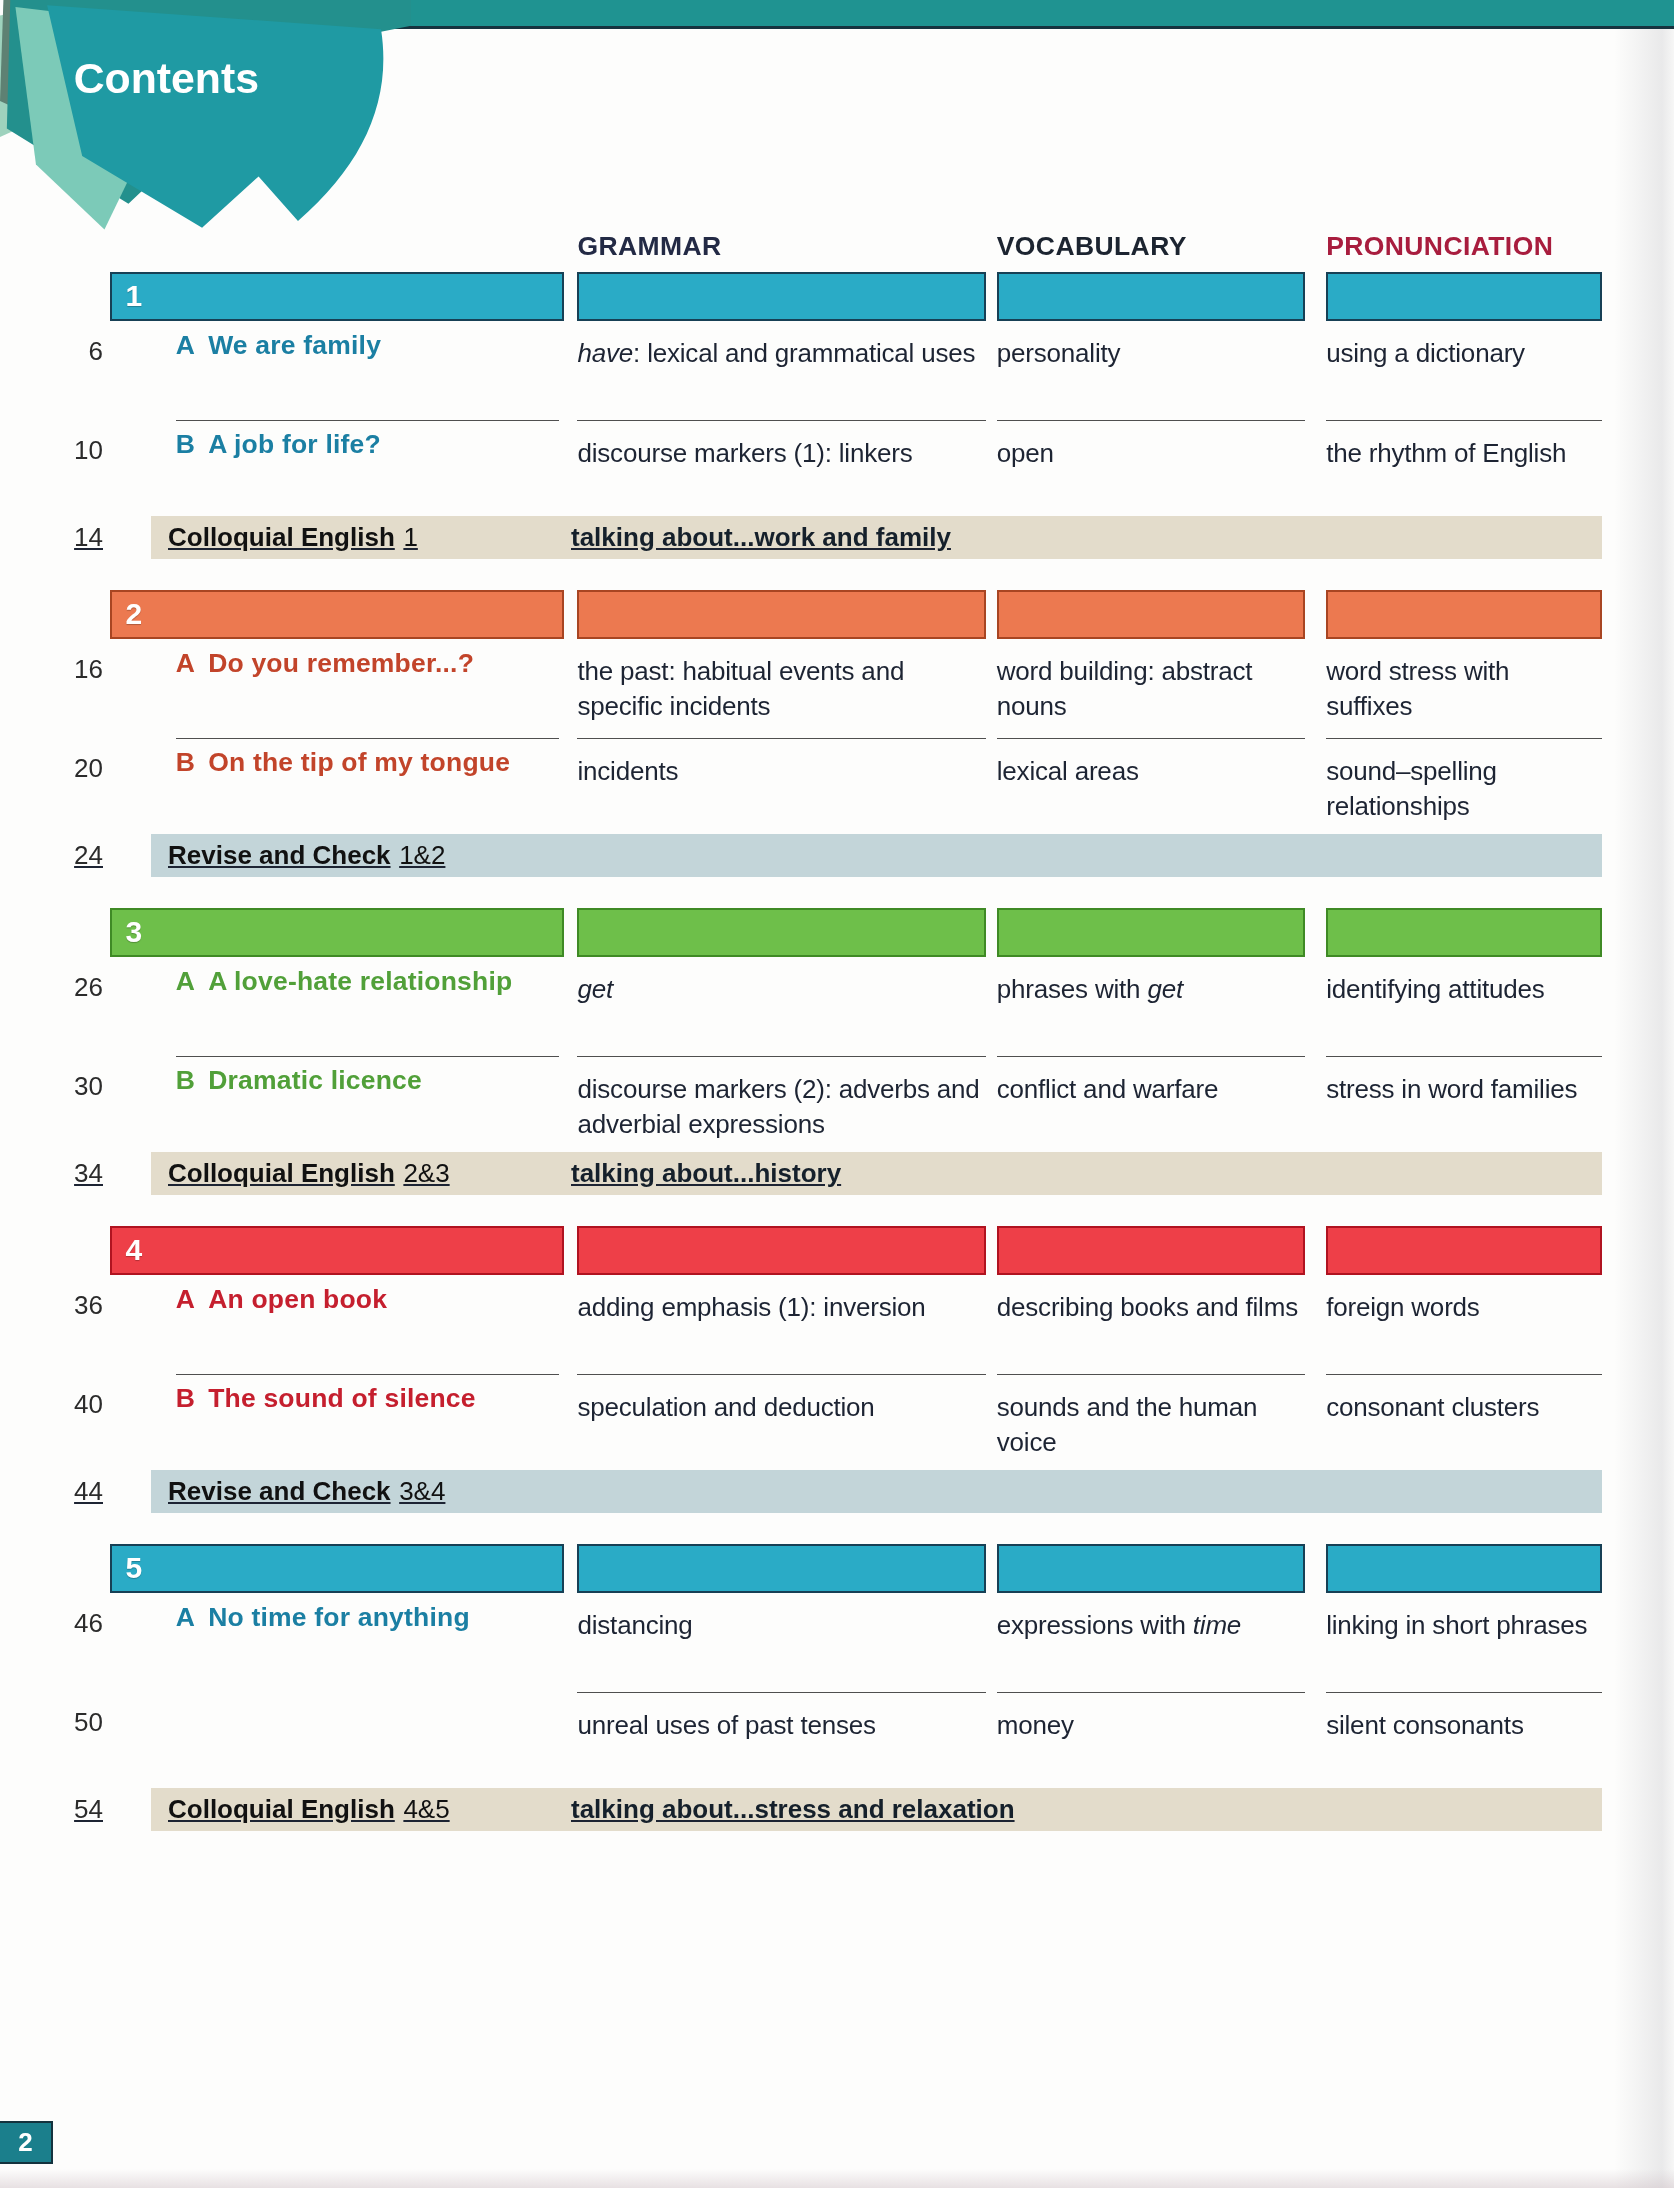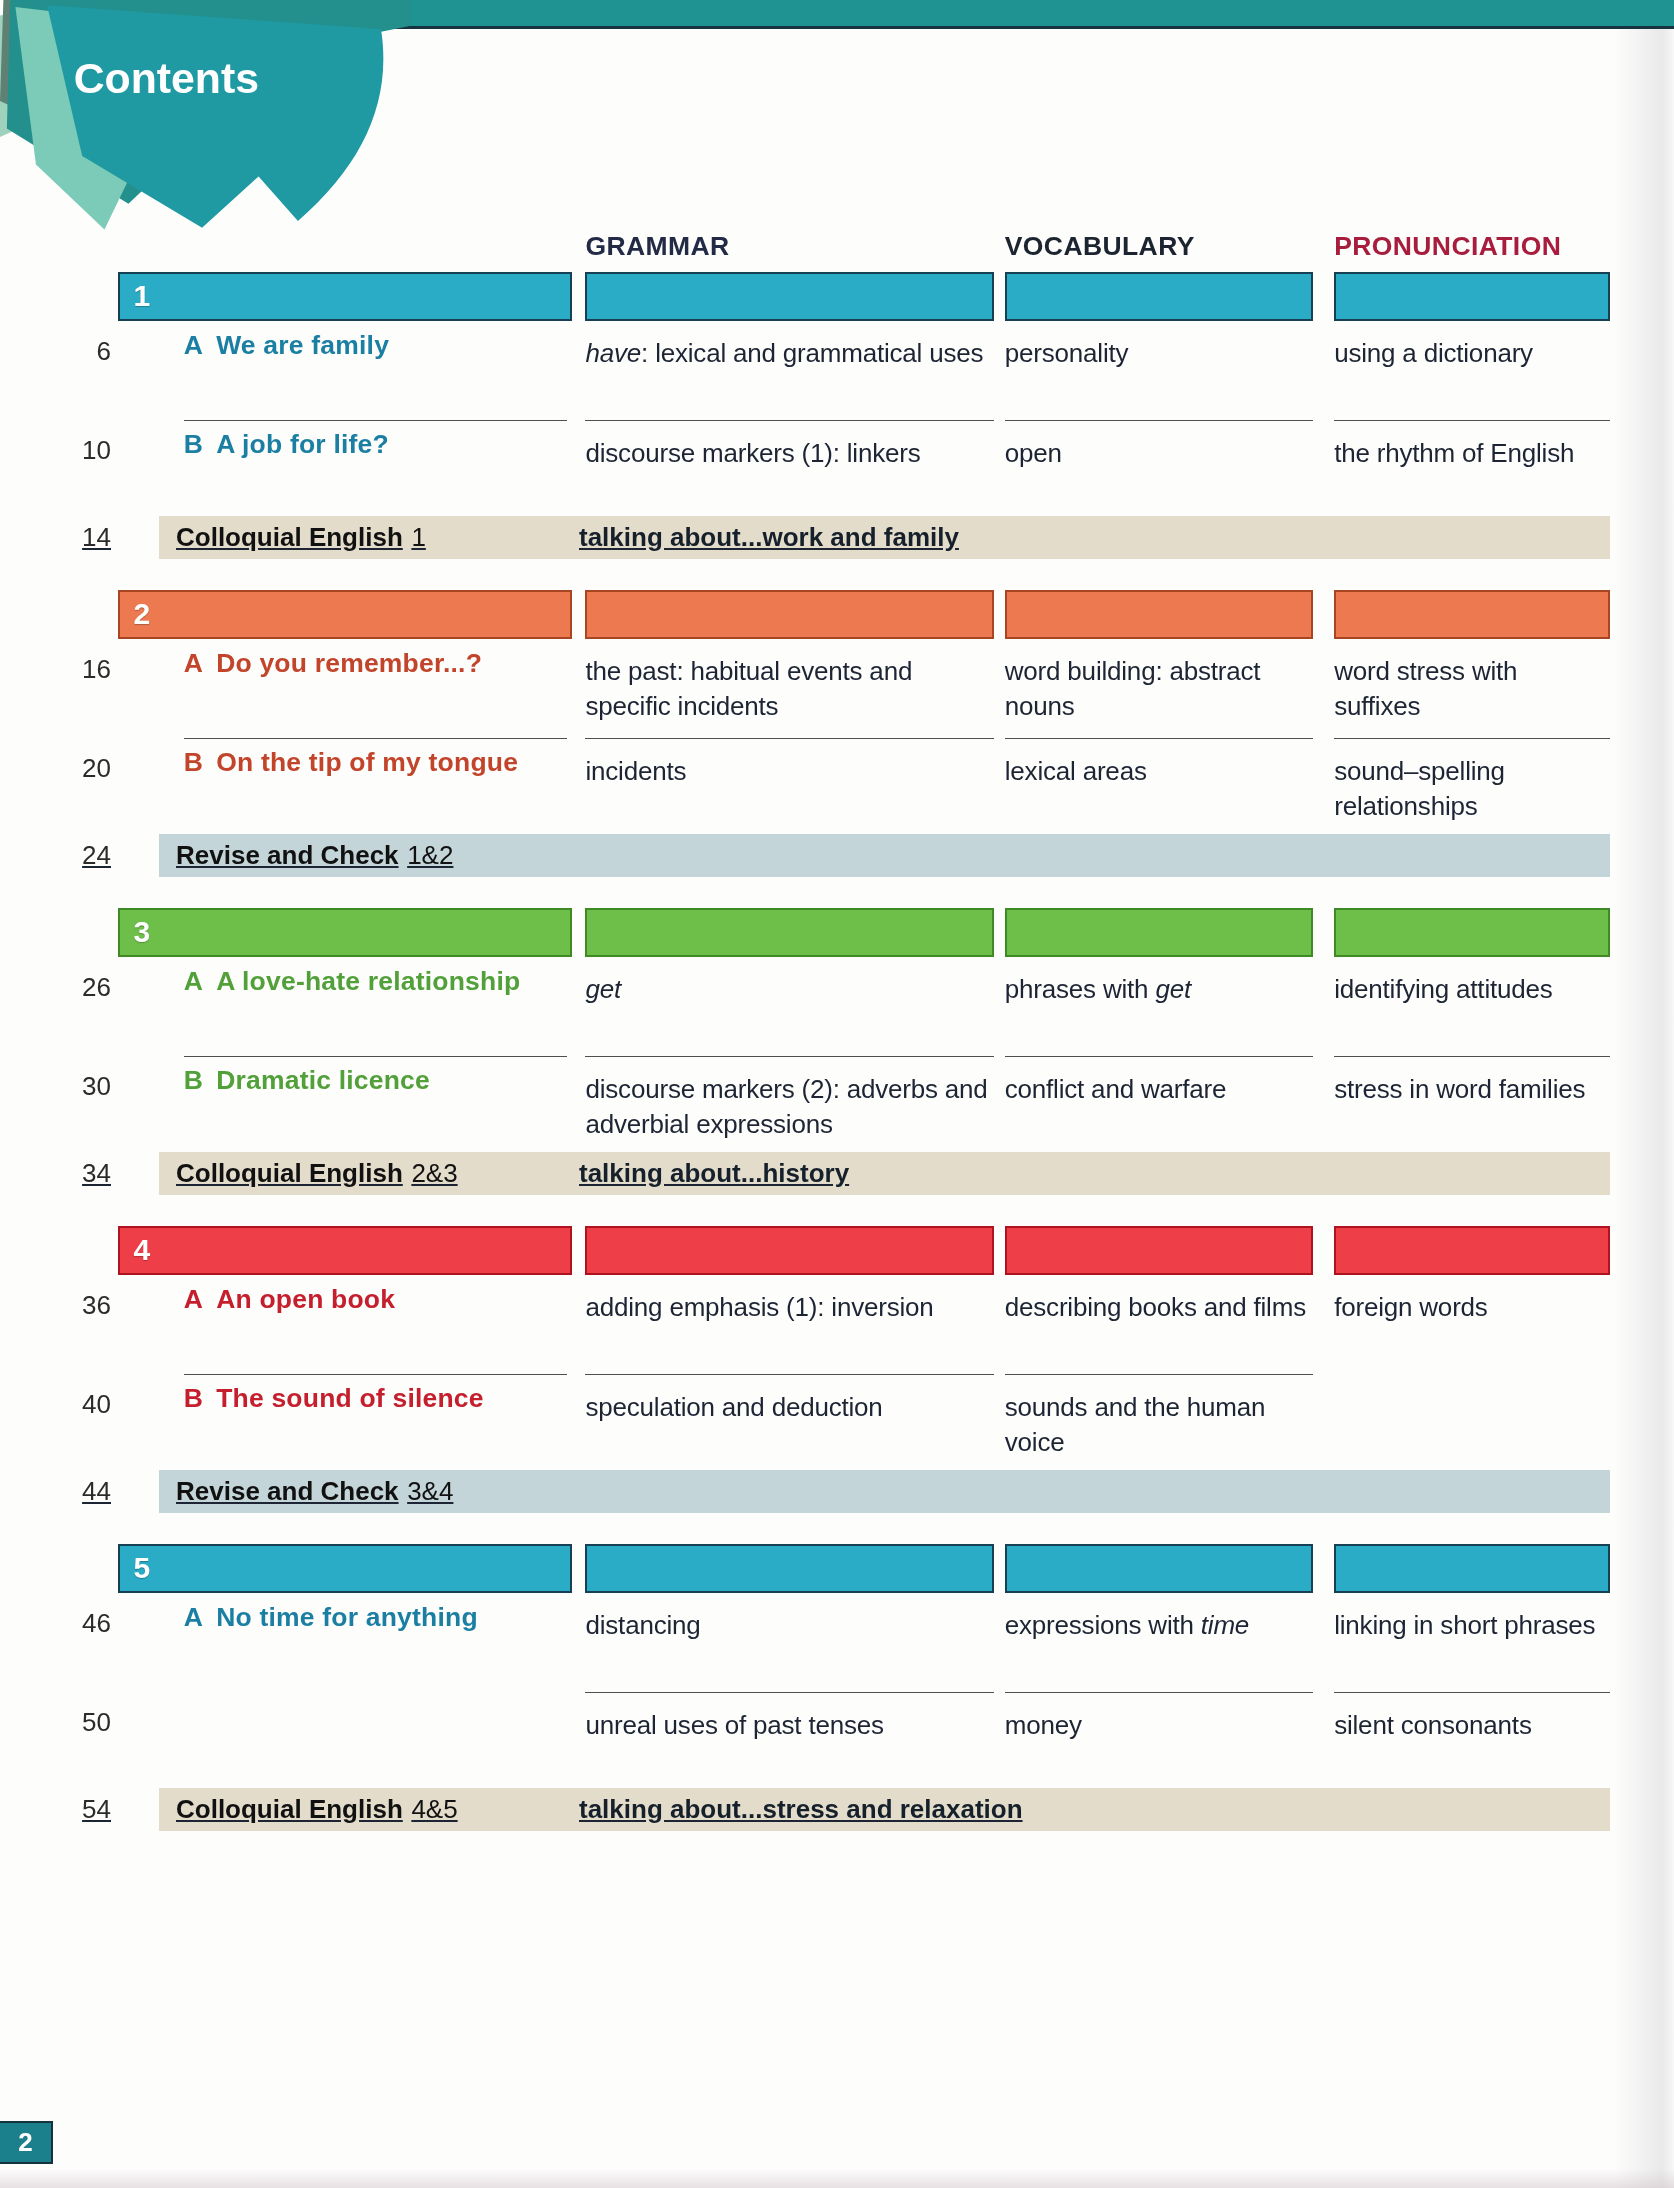--- a/index.html
+++ b/index.html
@@ -20,21 +20,21 @@
     position:absolute;top:29px;right:0;bottom:0;width:60px;
     background:linear-gradient(to right, rgba(130,130,140,0) 0%, rgba(130,130,140,0.16) 80%, rgba(130,130,140,0.05) 100%);
     pointer-events:none;
   }
   .edge-bottom{
     position:absolute;left:0;right:0;bottom:0;height:19px;
     background:linear-gradient(to bottom, rgba(210,195,200,0) 0%, rgba(205,190,196,0.45) 100%);
     pointer-events:none;
   }
   
-  .toc{position:absolute;top:205px;left:8px;width:1602px;}
+  .toc{position:absolute;top:205px;left:0;width:1602px;}
   .grid{
     display:grid;
     grid-template-columns:67px 36px 6.8px 454px 13.7px 409px 10.3px 308px 21.4px 276px;
   }
   .c2{grid-column:2}.c4{grid-column:4}.c6{grid-column:6}.c8{grid-column:8}.c10{grid-column:10}
   
   .head-row{height:67px;align-items:end;}
   .head{font-size:26.5px;font-weight:bold;letter-spacing:0.4px;padding-bottom:10.3px;}
   .head-grammar{color:#232a45;}
   .head-vocabulary{color:#1c2430;}
@@ -221,20 +221,21 @@
       <div class="c4 title"><span class="letter">A</span><span>An open book</span></div>
       <div class="c6 body"><span>adding emphasis (1): inversion</span></div>
       <div class="c8 body"><span>describing books and films</span></div>
       <div class="c10 body"><span>foreign words</span></div>
     </div>
     <div class="grid lesson b-row">
       <div class="c2 num">40</div>
       <div class="c4 title"><span class="letter">B</span><span>The sound of silence</span></div>
       <div class="c6 body"><span>speculation and deduction</span></div>
       <div class="c8 body"><span>sounds and the human voice</span></div>
+      <div class="c10 body"><span>consonant clusters</span></div>
     </div>
     <div class="grid band-row">
       <div class="num">44</div>
       <div class="bandspan band-revise">
         <span class="band-label"><b>Revise and Check</b><span class="band-suffix">3&amp;4</span></span>
         <span class="band-desc"></span>
       </div>
     </div>
   </section>
 

